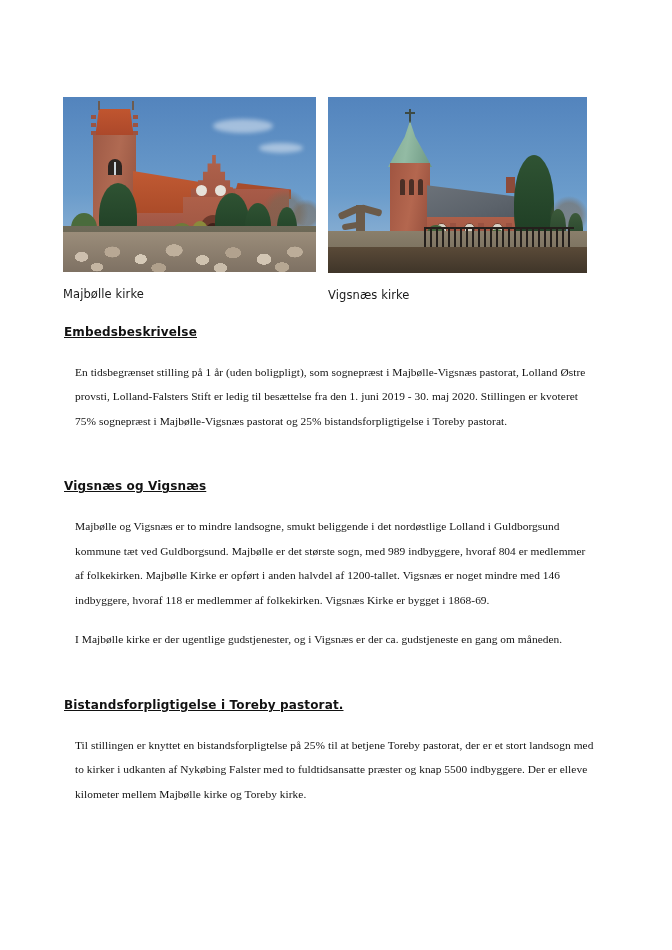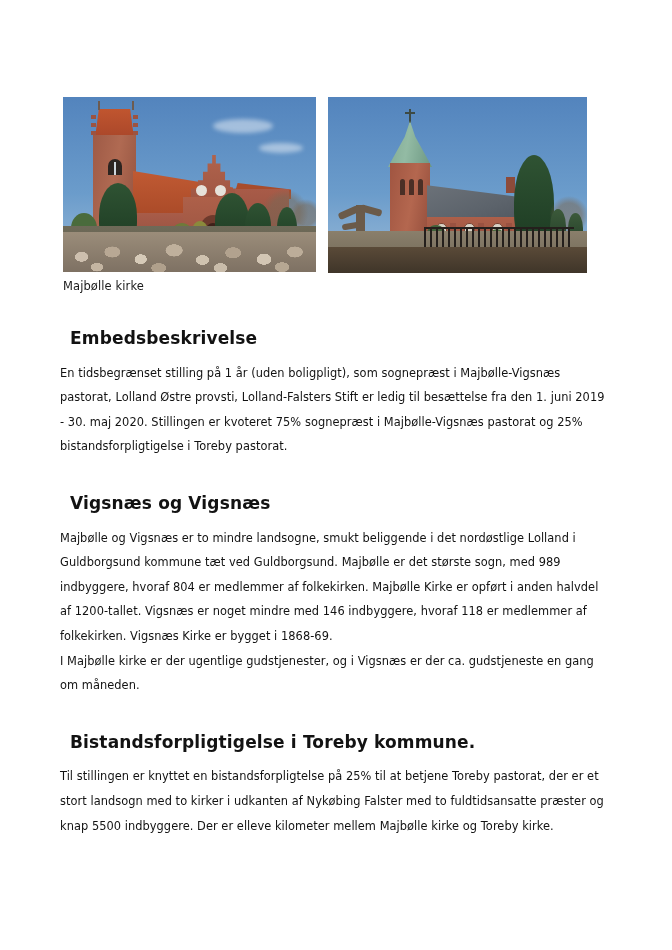--- a/index.html
+++ b/index.html
@@ -45,21 +45,21 @@
     height: 175px;
     overflow: hidden;
     background: #5b8fc4;
   }
   .photo.right-photo { height: 176px; }
 
   .caption {
     font-size: 11.5px;
     line-height: 16px;
     color: #1a1a1a;
-    padding-top: 6px;
+    padding-top: 14px;
     letter-spacing: 0.1px;
   }
 
   
   .sky {
     position: absolute;
     left: 0; top: 0; right: 0; bottom: 0;
     background: linear-gradient(#5384bd 0%, #6b9ccb 55%, #9dbcd8 100%);
   }
   .cloud {
@@ -322,29 +322,31 @@
   .content {
     position: absolute;
     left: 60px;
     top: 316px;
     width: 552px;
     font-size: 11.4px;
     line-height: 24.6px;
     color: #121212;
   }
   .content h2 {
-    font-size: 17px;
+    font-size: 12px;
     line-height: 24.6px;
     font-weight: bold;
-    margin: 10px;
+    margin: 4px;
     letter-spacing: 0.15px;
+    text-decoration: underline;
   }
   .content p {
-    margin: 0;
+    margin: 15px;
     letter-spacing: 0.05px;
+    font-family: Liberation Serif, serif;
   }
   .sec-gap { height: 22px; }
   .para-gap { height: 21px; }
 </style>
 </head>
 <body>
 
 <div class="page">
 
   <div class="figures">
@@ -428,20 +430,21 @@
         <div class="bare-tree" style="left:222px; top:92px; width:38px; height:48px;"></div>
         <div class="tree" style="left:222px; top:112px; width:16px; height:34px; background:linear-gradient(#3c5a3a,#25402a);"></div>
         <div class="tree" style="left:240px; top:116px; width:15px; height:30px; background:linear-gradient(#3c5a3a,#25402a);"></div>
         <div class="bush" style="left:98px; top:128px; width:20px; height:22px; background:#41623a;"></div>
         <div class="bush" style="left:160px; top:132px; width:18px; height:20px; background:#4a6b3e;"></div>
 
         <div class="ground vg-ground"></div>
         <div class="vg-fence"></div>
         <div class="vg-hedge"></div>
       </div>
+      <figcaption class="caption">Vigsnæs kirke</figcaption>
     </figure>
   </div>
 
   <div class="content">
 
     <section>
       <h2>Embedsbeskrivelse</h2>
       <p>En tidsbegrænset stilling på 1 år (uden boligpligt), som sognepræst i Majbølle-Vigsnæs pastorat, Lolland Østre provsti, Lolland-Falsters Stift er ledig til besættelse fra den 1. juni 2019 - 30. maj 2020. Stillingen er kvoteret 75% sognepræst i Majbølle-Vigsnæs pastorat og 25% bistandsforpligtigelse i Toreby pastorat.</p>
     </section>
 
@@ -449,19 +452,19 @@
 
     <section>
       <h2>Vigsnæs og Vigsnæs</h2>
       <p>Majbølle og Vigsnæs er to mindre landsogne, smukt beliggende i det nordøstlige Lolland i Guldborgsund kommune tæt ved Guldborgsund. Majbølle er det største sogn, med 989 indbyggere, hvoraf 804 er medlemmer af folkekirken. Majbølle Kirke er opført i anden halvdel af 1200-tallet. Vigsnæs er noget mindre med 146 indbyggere, hvoraf 118 er medlemmer af folkekirken. Vigsnæs Kirke er bygget i 1868-69.</p>
       <p>I Majbølle kirke er der ugentlige gudstjenester, og i Vigsnæs er der ca. gudstjeneste en gang om måneden.</p>
     </section>
 
     <div class="sec-gap"></div>
 
     <section>
-      <h2>Bistandsforpligtigelse i Toreby kommune.</h2>
+      <h2>Bistandsforpligtigelse i Toreby pastorat.</h2>
       <p>Til stillingen er knyttet en bistandsforpligtelse på 25% til at betjene Toreby pastorat, der er et stort landsogn med to kirker i udkanten af Nykøbing Falster med to fuldtidsansatte præster og knap 5500 indbyggere. Der er elleve kilometer mellem Majbølle kirke og Toreby kirke.</p>
       <div class="para-gap"></div>
     </section>
 
   </div>
 </div>
 
 </body></html>

